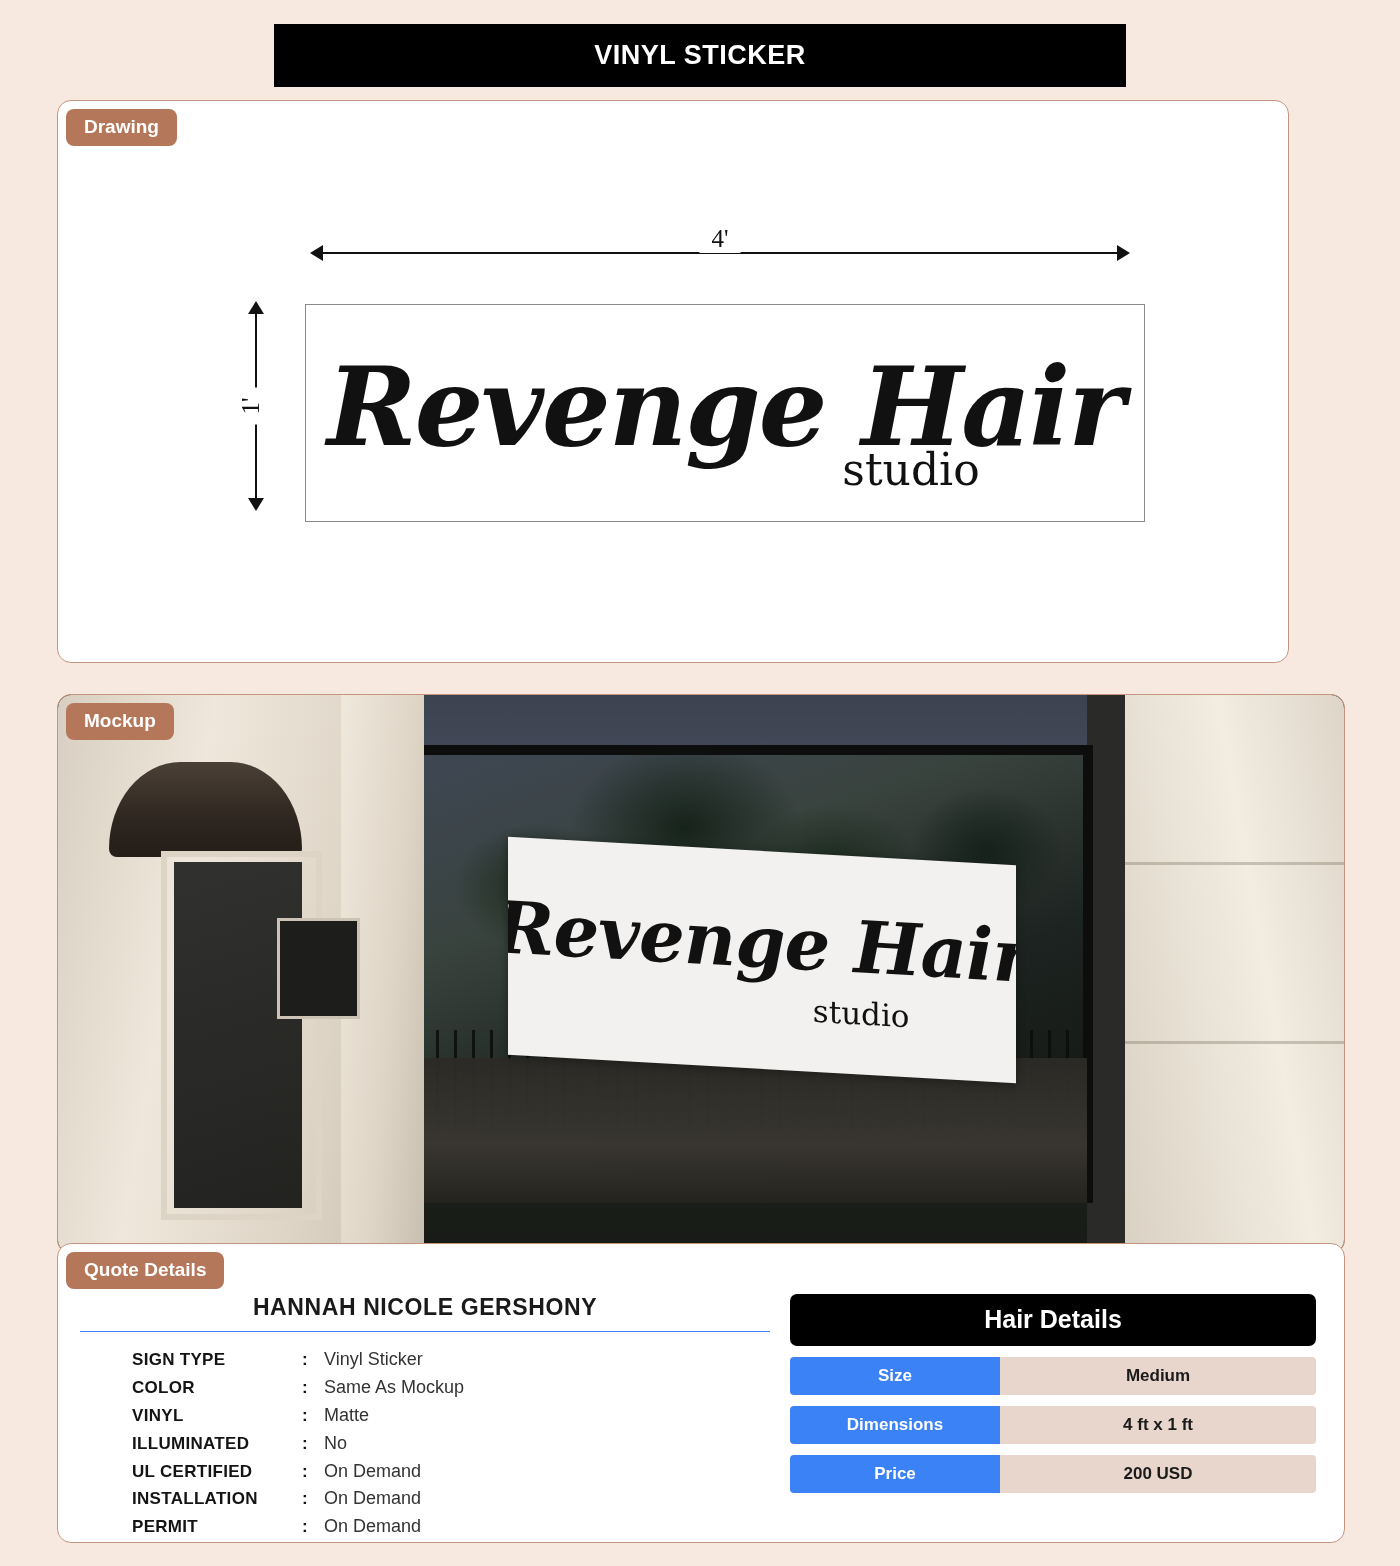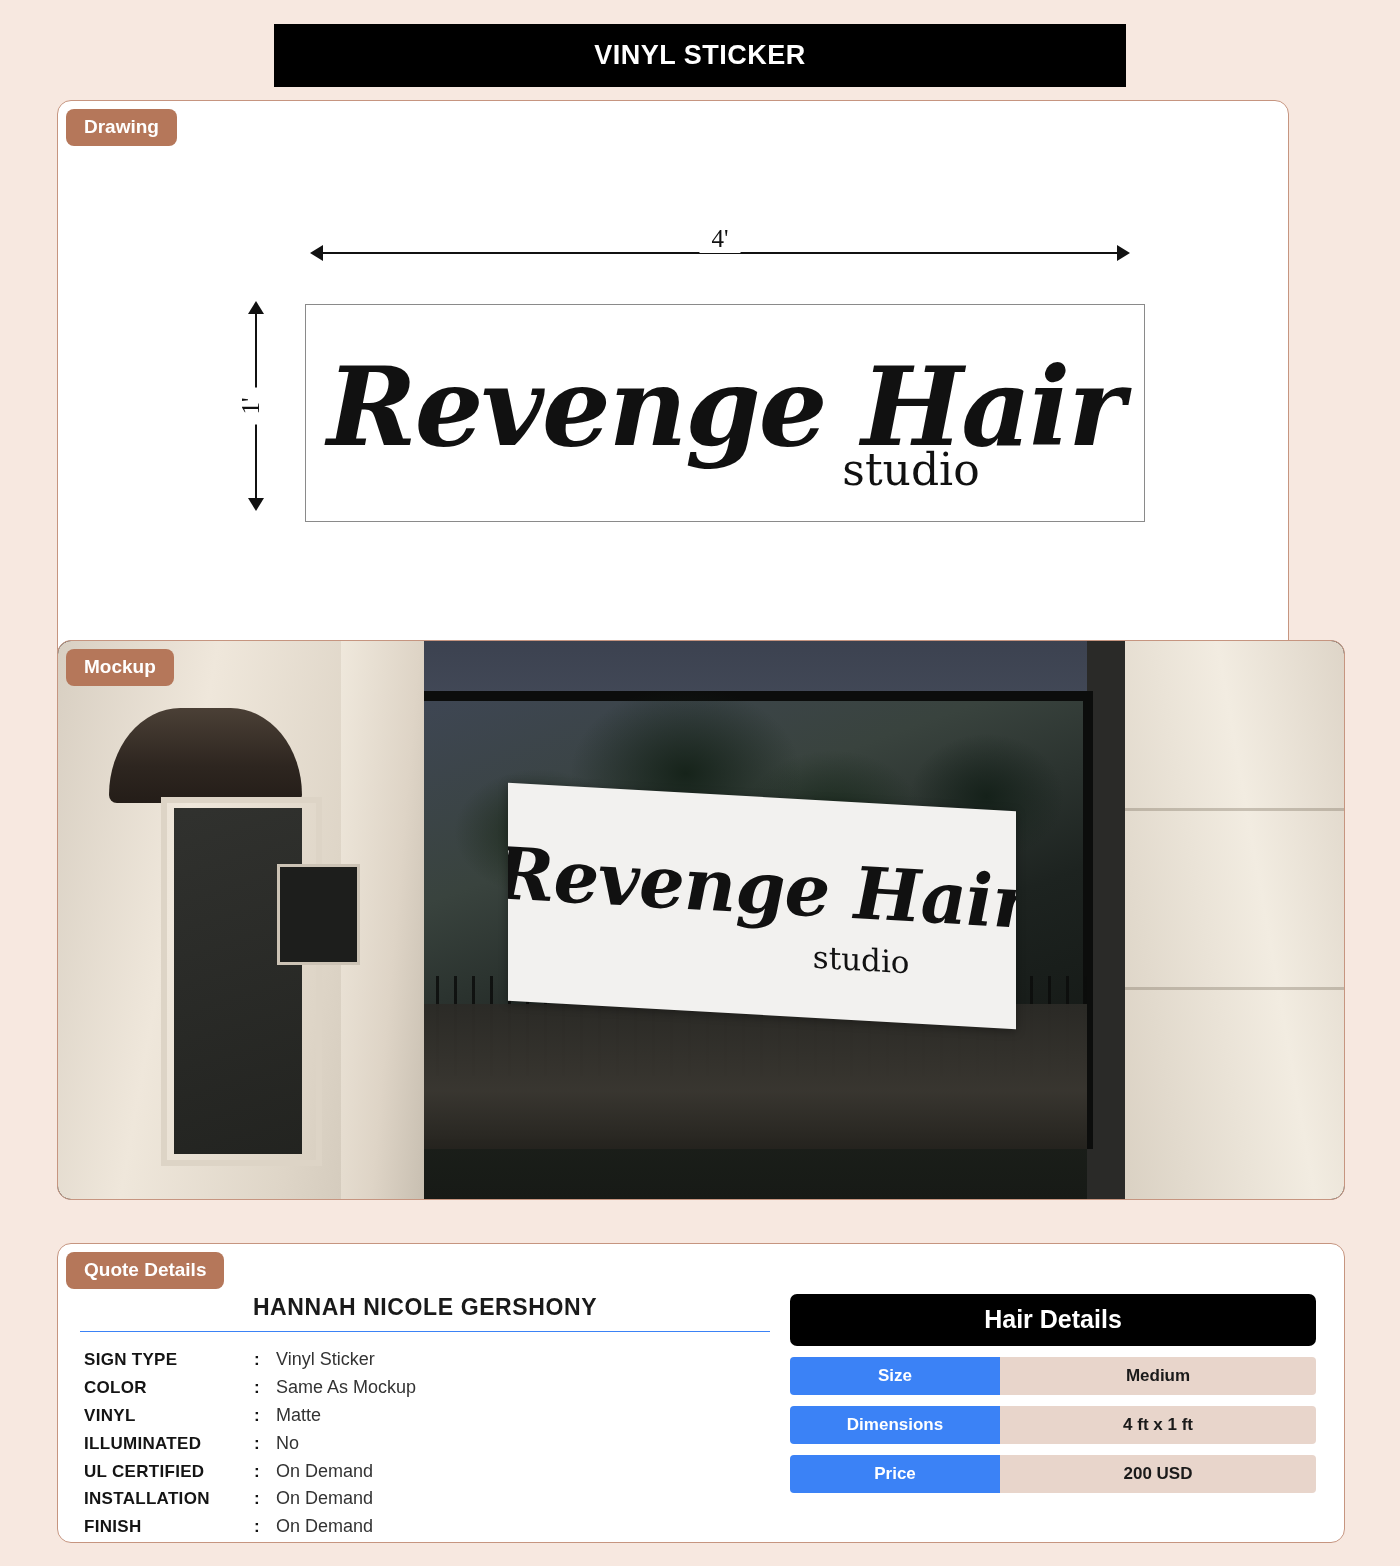--- a/index.html
+++ b/index.html
@@ -152,21 +152,21 @@
     position: absolute;
     left: 64%; top: 66%;
     font-family: "DejaVu Serif", serif;
     font-size: 44px;
     color: #111;
     line-height: 1;
   }
 
   
   #mockup-card {
-    left: 57px; top: 640px;
+    left: 57px; top: 694px;
     width: 1288px; height: 560px;
     padding: 0;
     overflow: hidden;
     background: #2a2a28;
   }
   .mockup-photo {
     position: absolute;
     left: 0; top: 0; width: 100%; height: 100%;
     overflow: hidden;
     border-radius: 13px;
@@ -294,20 +294,21 @@
     margin-left: 8px;
   }
   .spec-list {
     margin-top: 14px;
     margin-left: 12px;
   }
   .spec-row {
     display: flex;
     align-items: baseline;
     line-height: 1.55;
+    margin-left: 48px;
   }
   .spec-label {
     width: 170px;
     font-size: 17px;
     font-weight: bold;
     color: #141414;
     letter-spacing: .3px;
   }
   .spec-colon {
     width: 22px;
@@ -460,21 +461,21 @@
             <div class="spec-value">On Demand</div>
           </div>
 
           <div class="spec-row">
             <div class="spec-label">INSTALLATION</div>
             <div class="spec-colon">:</div>
             <div class="spec-value">On Demand</div>
           </div>
 
           <div class="spec-row">
-            <div class="spec-label">FINISH</div>
+            <div class="spec-label">PERMIT</div>
             <div class="spec-colon">:</div>
             <div class="spec-value">On Demand</div>
           </div>
 
         </div>
       </div>
 
       <div class="quote-right">
         <div class="sign-details-header">Hair Details</div>
 

